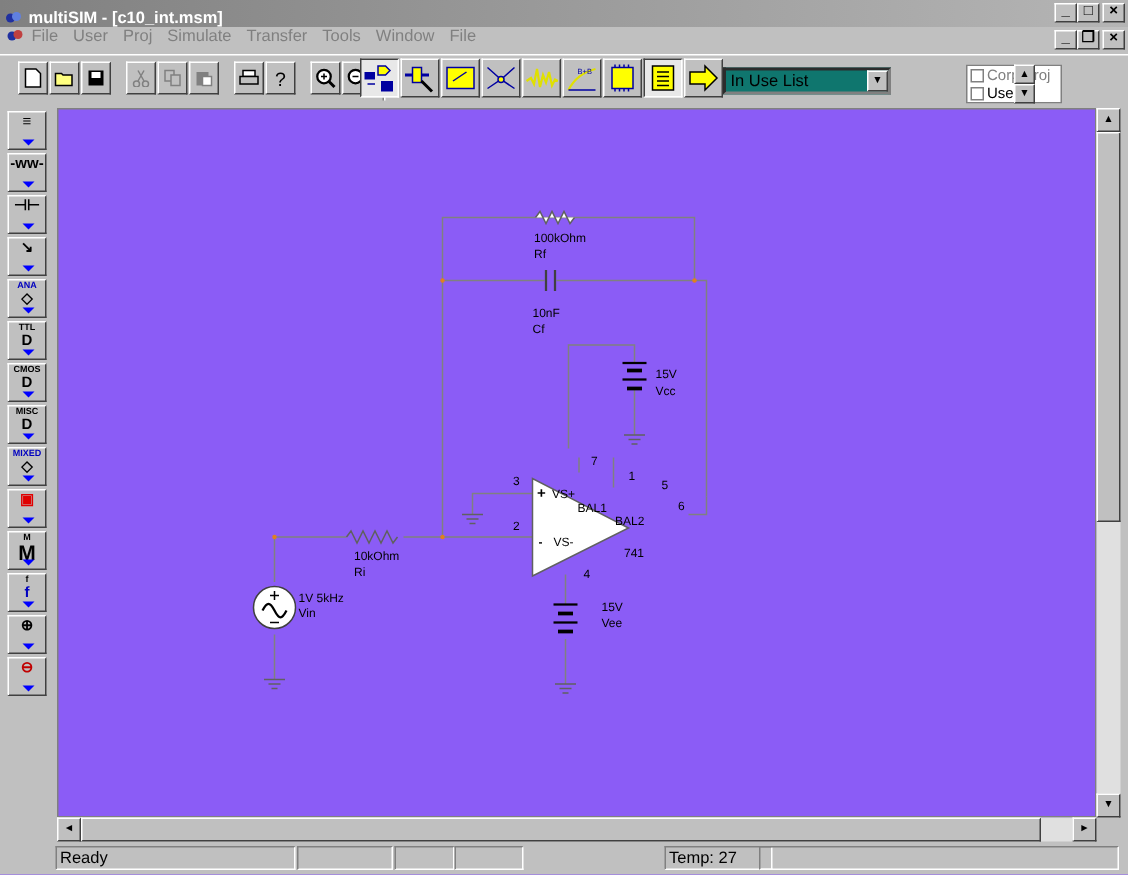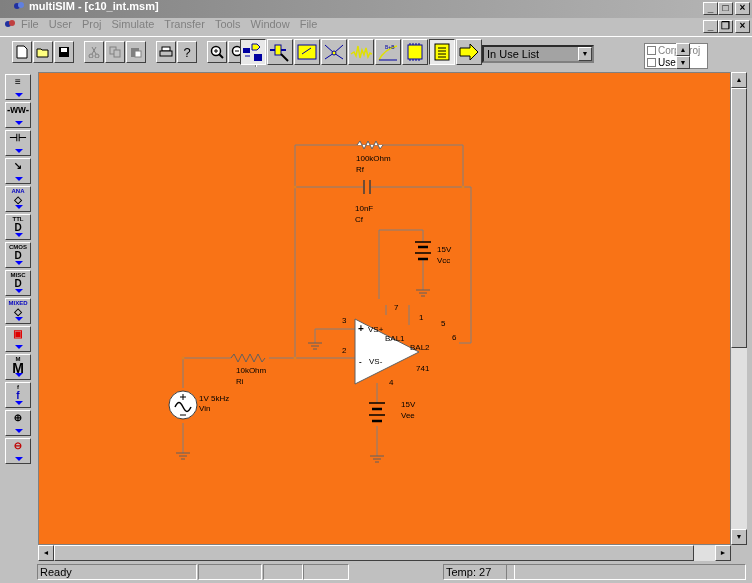--- a/index.html
+++ b/index.html
@@ -1,39 +1,39 @@
 <!DOCTYPE html>
 <html><head>
 <meta charset="utf-8">
 <style>
 *{box-sizing:border-box;margin:0;padding:0}
 body{width:752px;height:583px;background:#c0c0c0;font-family:"Liberation Sans",sans-serif;font-size:11px;position:relative;overflow:hidden}
-.titlebar{position:absolute;left:0;top:0;width:752px;height:18px;background:linear-gradient(90deg,#808080,#b5b5b5);color:#fff;font-weight:bold;font-size:11px;display:flex;align-items:flex-start;padding-left:12px}
+.titlebar{position:absolute;left:0;top:0;width:752px;height:18px;background:linear-gradient(90deg,#808080,#b5b5b5);color:#fff;font-weight:bold;font-size:11px;display:flex;align-items:flex-end;padding-left:2px}
 .titlebar .appicon{width:14px;height:12px;margin-right:3px;display:inline-block}
 .wbtns{position:absolute;right:2px;display:flex;gap:0}
 .wbtn{width:15px;height:13px;background:#c0c0c0;border:1px solid;border-color:#fff #404040 #404040 #fff;color:#000;font-size:10px;line-height:10px;text-align:center;font-weight:bold}
 .titlebar .wbtns{top:2px}
 .menubar{position:absolute;left:0;top:18px;width:752px;height:18px;display:flex;align-items:flex-start;padding-left:3px;color:#808080}
 .menubar span.m{margin-right:10px;font-size:11px}
 .menubar .wbtns{top:2px}
 .toolbar{position:absolute;left:0;top:36px;width:752px;height:34px;border-top:1px solid #fff}
 .tb{position:absolute;top:4px;height:22px;background:#c0c0c0;border:1px solid;border-color:#fff #404040 #404040 #fff;display:flex;align-items:center;justify-content:center}
 .tb svg{display:block}
-.combo{position:absolute;left:482px;top:8px;width:112px;height:18px;background:#a3a3a3;border:2px inset #808080;font-size:11px;padding-left:3px;line-height:14px}
+.combo{position:absolute;left:482px;top:8px;width:112px;height:18px;background:#0f766e;border:2px inset #808080;font-size:11px;padding-left:3px;line-height:14px}
 .combo .arr{position:absolute;right:0;top:0;width:14px;height:14px;background:#c0c0c0;border:1px solid;border-color:#fff #404040 #404040 #fff;font-size:7px;text-align:center;line-height:12px}
 .checklist{position:absolute;left:644px;top:6px;width:64px;height:26px;background:#fff;border:1px solid #808080;font-size:10px;color:#808080}
 .checklist div{display:flex;align-items:center;height:12px}
 .checklist .cb{width:9px;height:9px;border:1px solid #808080;margin:0 2px;background:#fff}
 .spin{position:absolute;left:676px;top:6px;width:14px;height:26px}
 .spin div{width:14px;height:13px;background:#c0c0c0;border:1px solid;border-color:#fff #404040 #404040 #fff;font-size:7px;text-align:center;line-height:11px}
 .sep{position:absolute;top:4px;width:2px;height:26px;border-left:1px solid #808080;border-right:1px solid #fff}
 .parts{position:absolute;left:5px;top:74px;width:28px}
 .pb{width:26px;height:26px;margin-bottom:2px;background:#c0c0c0;border:1px solid;border-color:#fff #404040 #404040 #fff;position:relative;display:flex;flex-direction:column;align-items:center;justify-content:flex-start;font-size:6px;font-weight:bold;color:#000}
 .pb .tri{position:absolute;bottom:2px;left:9px;width:0;height:0;border-left:4px solid transparent;border-right:4px solid transparent;border-top:4px solid #0000ff}
-.canvas{position:absolute;left:38px;top:72px;width:693px;height:473px;background:#f97316;border:1px solid #808080}
+.canvas{position:absolute;left:38px;top:72px;width:693px;height:473px;background:#8b5cf6;border:1px solid #808080}
 .vscroll{position:absolute;left:731px;top:72px;width:16px;height:473px;background:#e0e0e0}
 .vscroll .thumb{position:absolute;left:0;top:16px;width:16px;height:260px;background:#c0c0c0;border:1px solid;border-color:#fff #404040 #404040 #fff}
 .sbtn{position:absolute;width:16px;height:16px;background:#c0c0c0;border:1px solid;border-color:#fff #404040 #404040 #fff;font-size:7px;text-align:center;line-height:14px}
 .hscroll{position:absolute;left:38px;top:545px;width:693px;height:16px;background:#e0e0e0}
 .hscroll .thumb{position:absolute;left:16px;top:0;width:640px;height:16px;background:#c0c0c0;border:1px solid;border-color:#fff #404040 #404040 #fff}
 .status{position:absolute;left:0;top:562px;width:752px;height:20px;display:flex;align-items:center}
 .sp{height:16px;border:1px solid;border-color:#808080 #fff #fff #808080;font-size:11px;line-height:14px;padding-left:2px;position:absolute;top:2px}
 svg text{font-family:"Liberation Sans",sans-serif}
 </style>
 </head>

